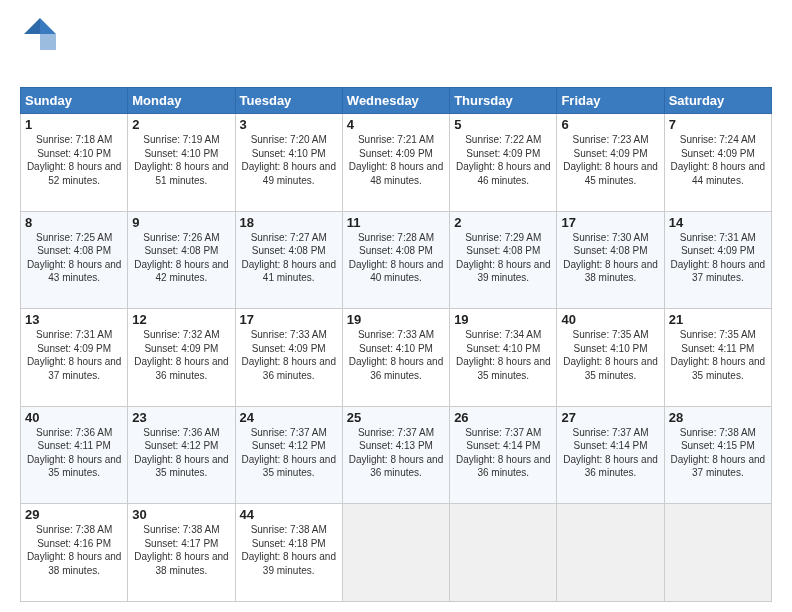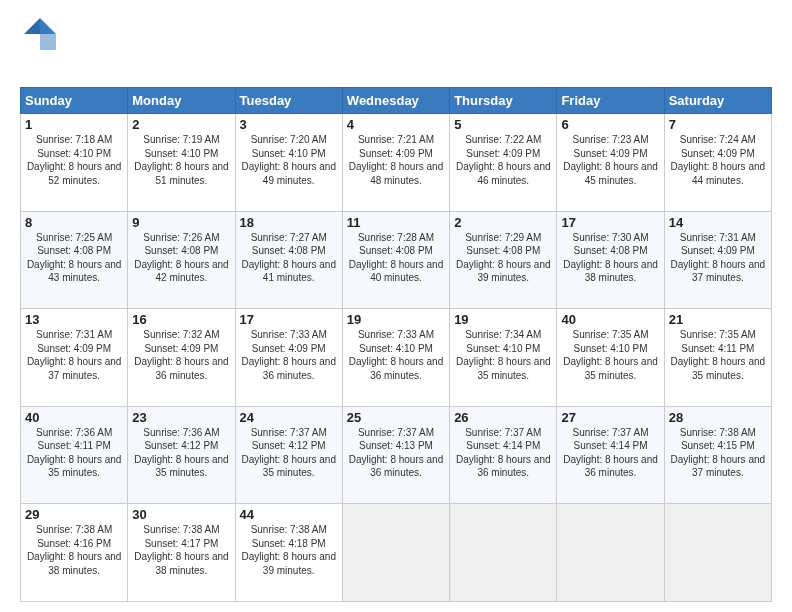--- a/index.html
+++ b/index.html
@@ -197,21 +197,21 @@
             <span class="day-number">14</span>
             <div class="day-info">Sunrise: 7:31 AM<br>Sunset: 4:09 PM<br>Daylight: 8 hours and 37 minutes.</div>
           </td>
         </tr>
         <tr>
           <td>
             <span class="day-number">13</span>
             <div class="day-info">Sunrise: 7:31 AM<br>Sunset: 4:09 PM<br>Daylight: 8 hours and 37 minutes.</div>
           </td>
           <td>
-            <span class="day-number">16</span>
+            <span class="day-number">12</span>
             <div class="day-info">Sunrise: 7:32 AM<br>Sunset: 4:09 PM<br>Daylight: 8 hours and 36 minutes.</div>
           </td>
           <td>
             <span class="day-number">17</span>
             <div class="day-info">Sunrise: 7:33 AM<br>Sunset: 4:09 PM<br>Daylight: 8 hours and 36 minutes.</div>
           </td>
           <td>
             <span class="day-number">19</span>
             <div class="day-info">Sunrise: 7:33 AM<br>Sunset: 4:10 PM<br>Daylight: 8 hours and 36 minutes.</div>
           </td>

